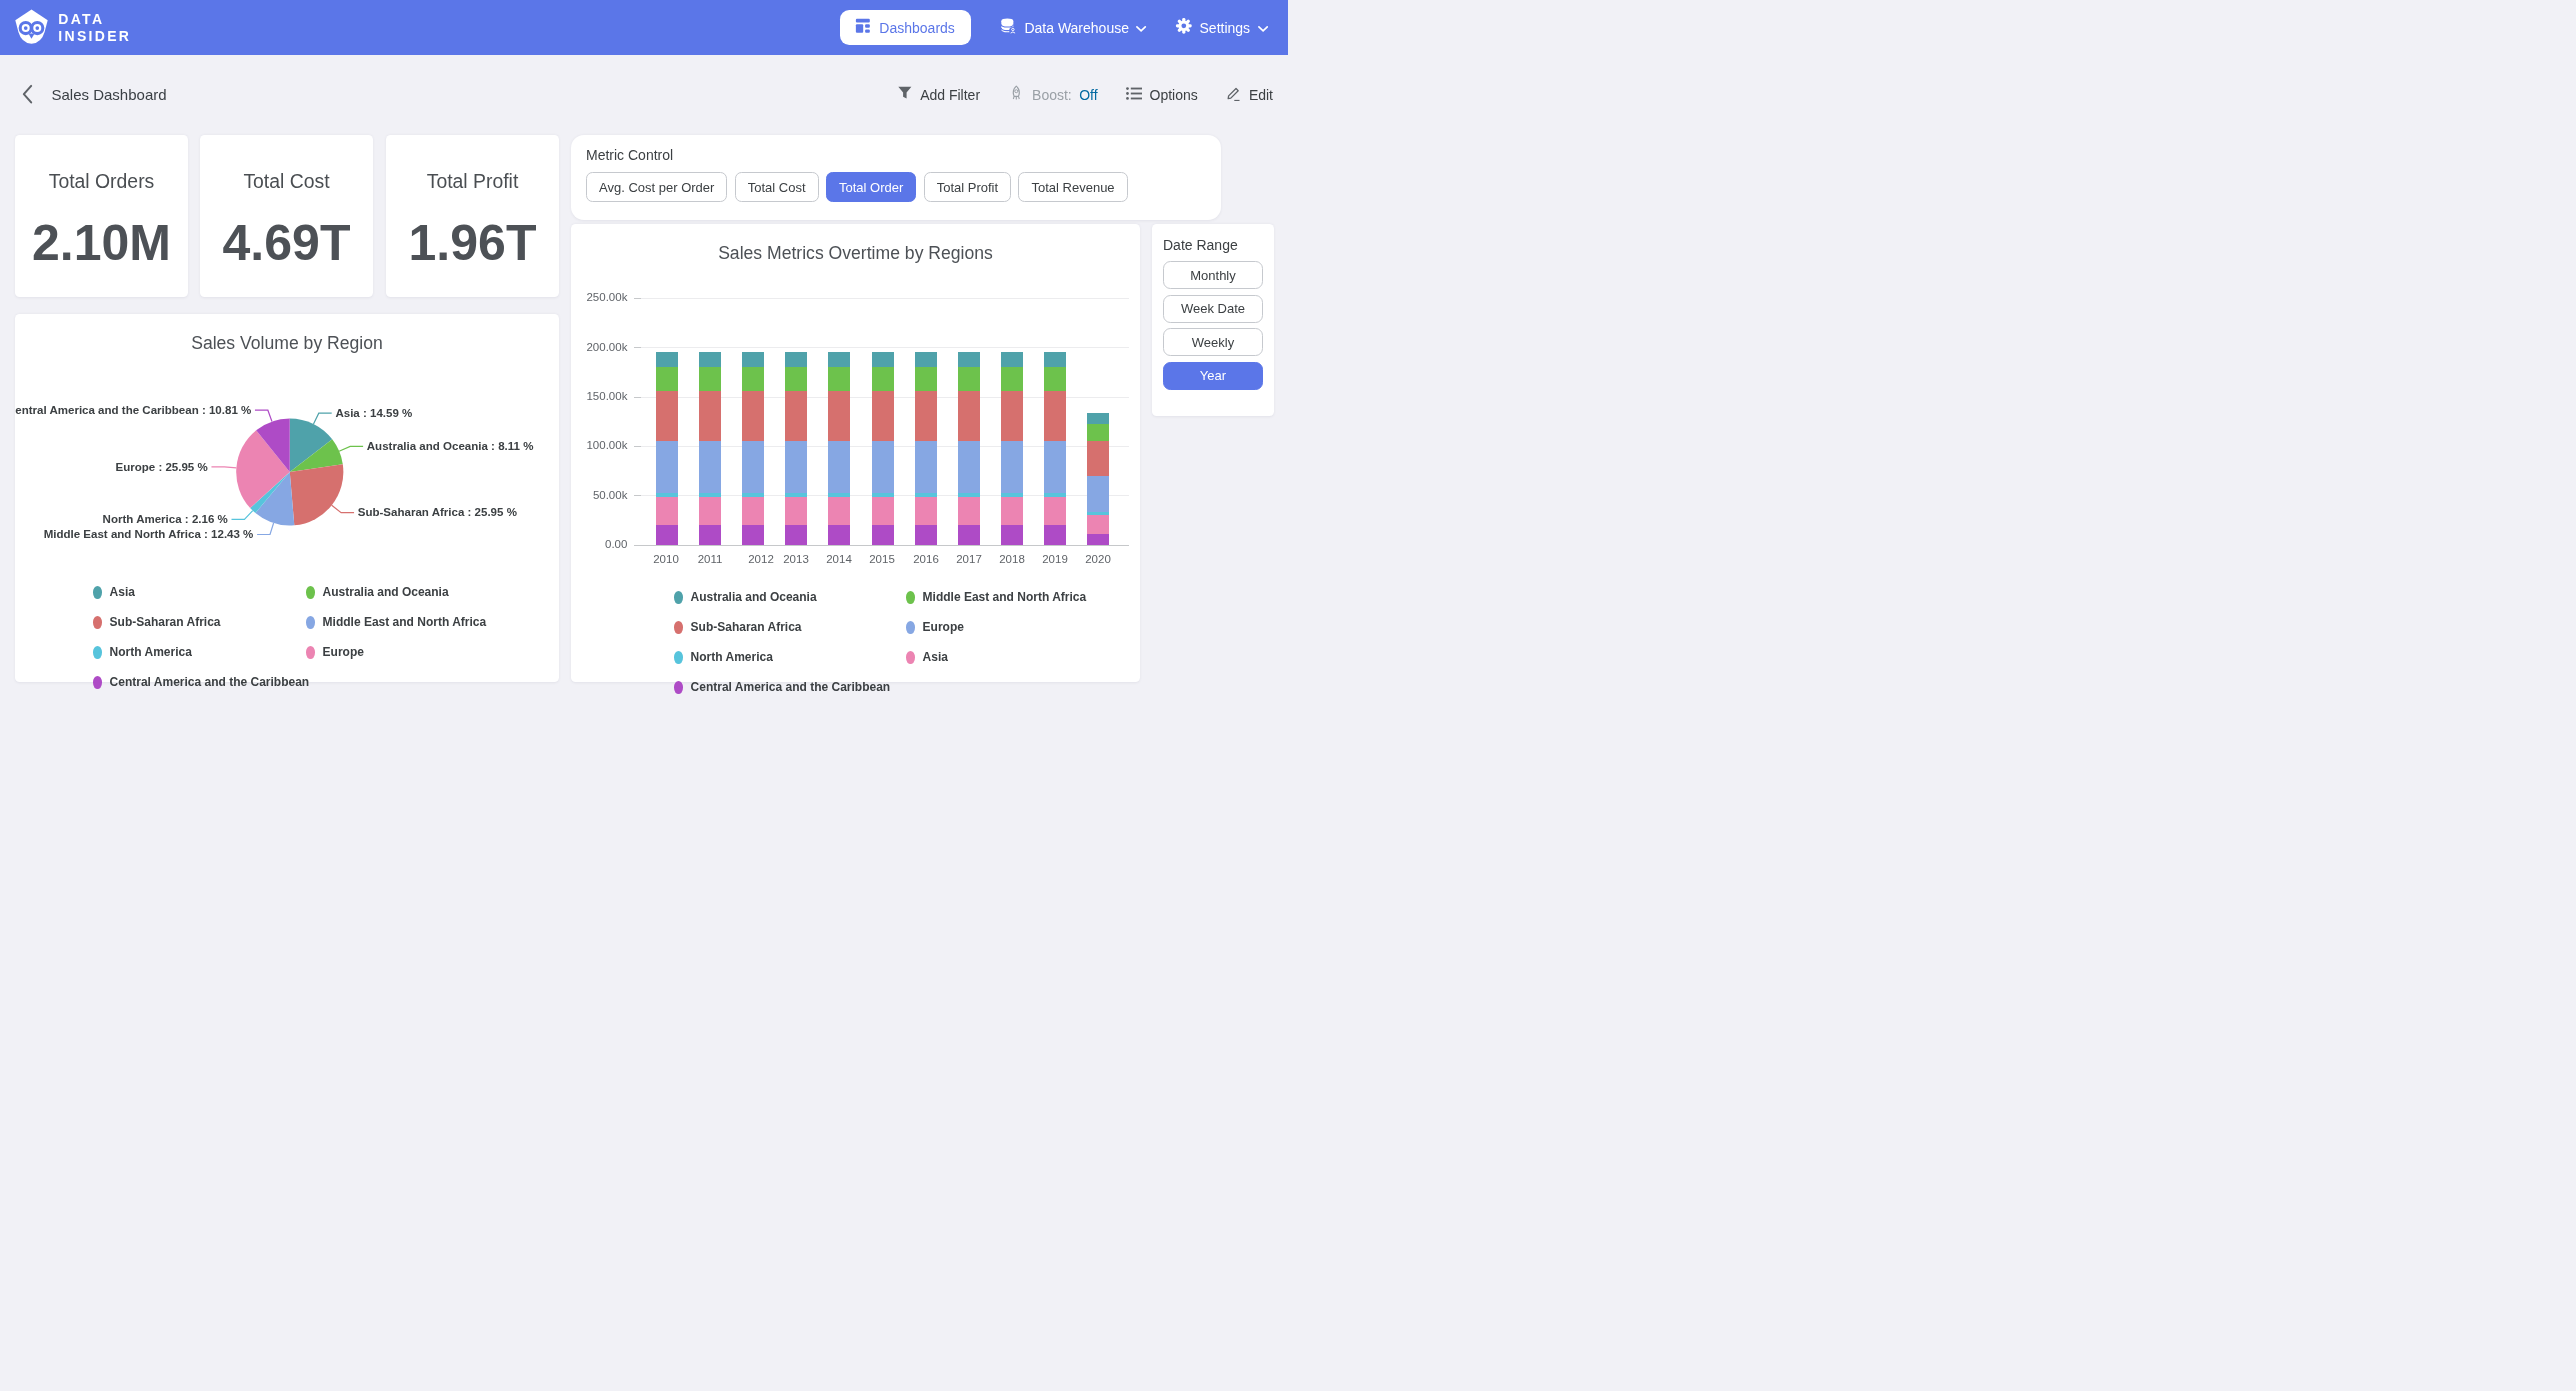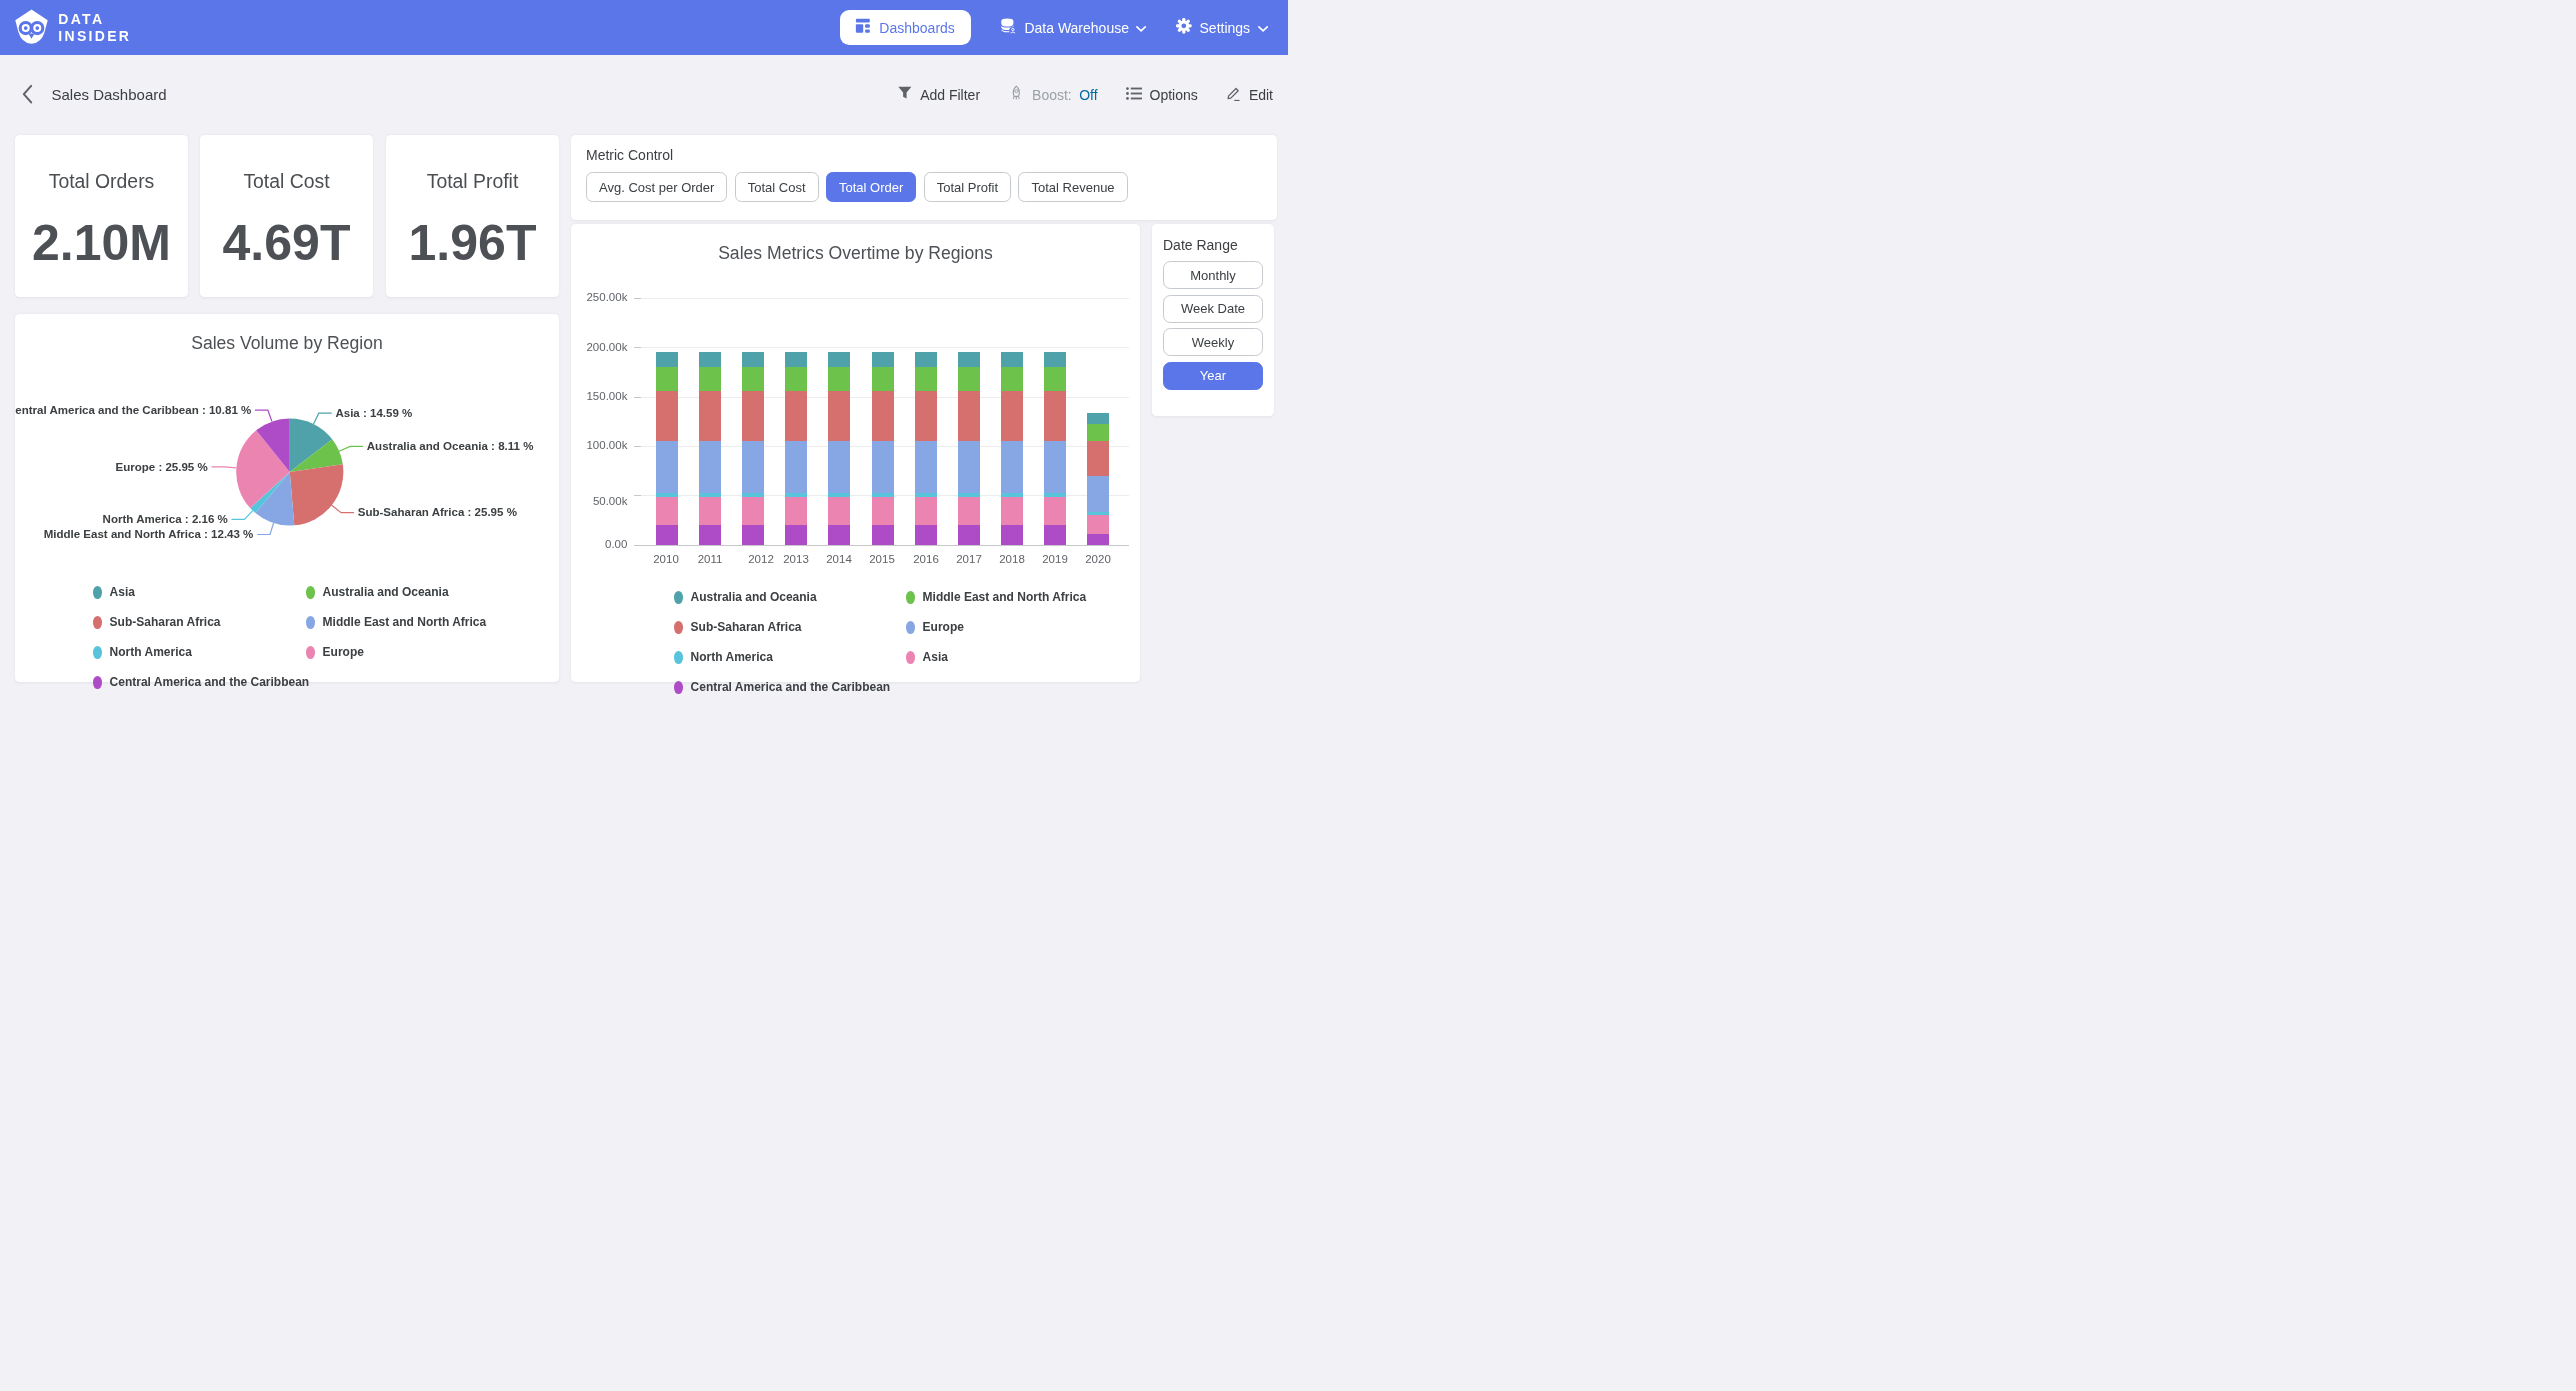--- a/index.html
+++ b/index.html
@@ -32,21 +32,21 @@
   .header-actions { margin-left:auto; display:flex; align-items:center; gap:28px; }
   .action { display:flex; align-items:center; gap:7.4px; font-size:14px; color:#3C4043; cursor:pointer; }
   .action.disabled { color:#9AA0A6; }
   .boost-state { color:#0369a1; font-weight:500; }
   
   .card { position:absolute; background:#fff; border-radius:4.6px; box-shadow:0 0.9px 2.8px rgba(40,40,70,.07); }
   .kpi-card { width:173px; height:162px; top:135px; }
   .kpi-title { position:absolute; top:35px; width:100%; text-align:center; font-size:19.4px; font-weight:500; color:#4A4E52; }
   .kpi-value { position:absolute; top:79px; width:100%; text-align:center; font-size:50px; font-weight:bold; color:#4D5156; }
   
-  .metric-card { left:571px; top:135px; width:706px; height:85px; padding:12px 15px; }
+  .metric-card { left:571px; top:135px; width:650px; height:85px; padding:12px 15px;border-radius:13px; }
   .metric-label { font-size:14px; color:#3C4043; }
   .chip-row { display:flex; gap:7.4px; margin-top:9.2px; }
   .chip {
     height:30px; padding:0 12px; display:flex; align-items:center; background:#fff;
     border:0.9px solid #C6C9CE; border-radius:6.5px; font-size:13px; color:#3C4043; cursor:pointer; white-space:nowrap;
   }
   .chip.selected { background:#5B76E8; border-color:#5B76E8; color:#fff; }
   
   .range-card { left:1152px; top:224px; width:122px; height:192px; padding:13px 11px; }
   .range-label { font-size:14px; color:#3C4043; }
@@ -296,21 +296,21 @@
       <div class="tick" style="left: 63px; top: 123px;"></div>
       <div class="axis-label y-label" style="left: -17.6px; top: 117px;">200.00k</div>
       <div class="gridline" style="left: 70px; width: 488px; top: 173px;"></div>
       <div class="tick" style="left: 63px; top: 173px;"></div>
       <div class="axis-label y-label" style="left: -17.6px; top: 166px;">150.00k</div>
       <div class="gridline" style="left: 70px; width: 488px; top: 222px;"></div>
       <div class="tick" style="left: 63px; top: 222px;"></div>
       <div class="axis-label y-label" style="left: -17.6px; top: 215px;">100.00k</div>
       <div class="gridline" style="left: 70px; width: 488px; top: 271px;"></div>
       <div class="tick" style="left: 63px; top: 271px;"></div>
-      <div class="axis-label y-label" style="left: -17.6px; top: 265px; margin-top: 6px;">50.00k</div>
+      <div class="axis-label y-label" style="left: -17.6px; top: 265px;">50.00k</div>
       <div class="gridline zero" style="left: 63px; width: 495px; top: 321px;"></div>
       <div class="axis-label y-label" style="left: -17.6px; top: 314px;">0.00</div>
       <div class="bar-stack" style="left: 85px; top: 74px; height: 247px;">
         <div class="bar-seg" style="height: 15.5px; background: rgb(79, 162, 170);"></div>
         <div class="bar-seg" style="height: 24px; background: rgb(109, 194, 76);"></div>
         <div class="bar-seg" style="height: 50px; background: rgb(214, 112, 110);"></div>
         <div class="bar-seg" style="height: 52px; background: rgb(134, 167, 227);"></div>
         <div class="bar-seg" style="height: 3.8px; background: rgb(87, 196, 220);"></div>
         <div class="bar-seg" style="height: 28px; background: rgb(236, 132, 178);"></div>
         <div class="bar-seg" style="height: 20px; background: rgb(174, 75, 198);"></div>

